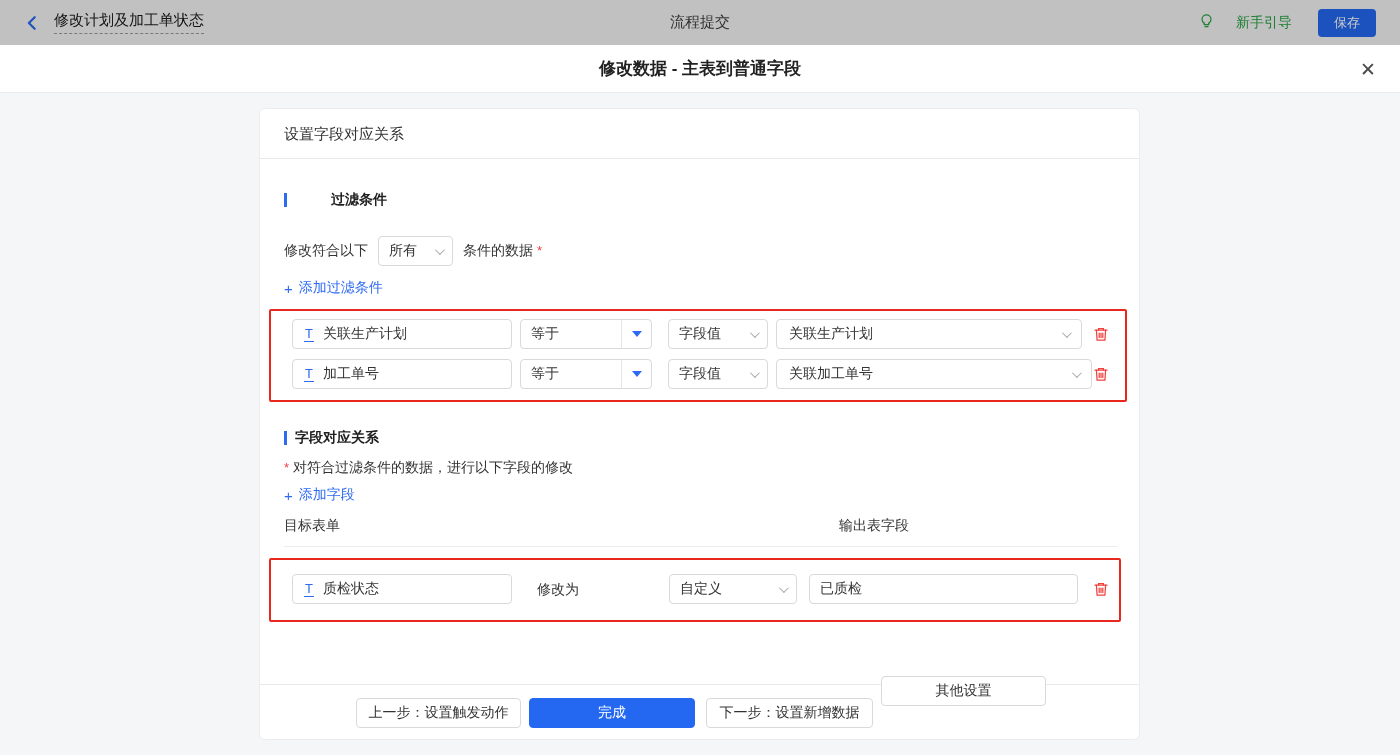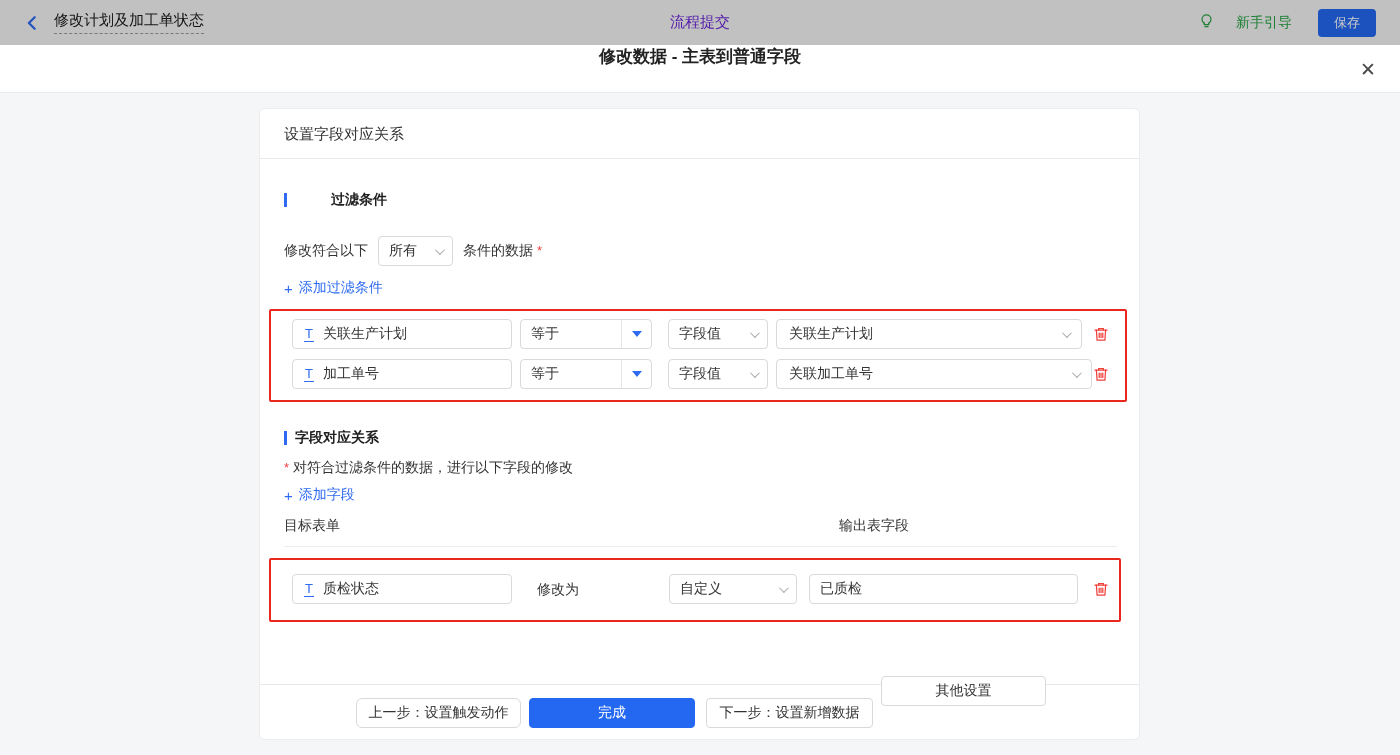--- a/index.html
+++ b/index.html
@@ -4,27 +4,27 @@
 <style>
   * { margin:0; padding:0; box-sizing:border-box; }
   html,body { width:1400px; height:755px; font-family:"Liberation Sans","DejaVu Sans",sans-serif; background:#fff; overflow:hidden; }
 
   
   .topbar { position:relative; height:45px; background:#f5f5f5; display:flex; align-items:center; padding:0 24px; }
   .topbar-dim { position:absolute; inset:0; background:rgba(0,0,0,0.21); pointer-events:none; z-index:5; }
   .tb-left { display:flex; align-items:center; gap:14px; }
   .tb-back { display:flex; align-items:center; cursor:pointer; }
   .tb-title { font-size:15px; color:#1a1a1a; padding-bottom:4px; border-bottom:1px dashed #9a9a9a; line-height:18px; }
-  .tb-center { position:absolute; left:0; right:0; text-align:center; font-size:15px; color:#6d28d9; }
+  .tb-center { position:absolute; left:0; right:0; text-align:center; font-size:15px; color:#404040; }
   .tb-right { margin-left:auto; display:flex; align-items:center; gap:26px; z-index:1; }
   .tb-guide { display:flex; align-items:center; gap:22px; color:#27a344; font-size:14px; cursor:pointer; }
   .tb-save { width:58px; height:28px; background:#2468f2; border:none; border-radius:4px; color:#fff; font-size:13px; cursor:pointer; }
 
   
-  .dlg-header { position:relative; height:48px; background:#fff; border-bottom:1px solid #e9eaee; display:flex; justify-content:center; }
+  .dlg-header { position:relative; height:48px; background:#fff; border-bottom:1px solid #e9eaee; display:flex; align-items:center; justify-content:center; }
   .dlg-title { font-size:17px; font-weight:bold; color:#222; }
   .dlg-close { position:absolute; right:24px; top:50%; transform:translateY(-50%); font-size:19px; color:#4a4a4a; cursor:pointer; line-height:1; }
 
   
   .dlg-body { position:relative; height:662px; background:#f5f6f8; }
   .card { position:absolute; left:259px; top:15px; width:881px; height:632px; background:#fff; border:1px solid #ededed; border-radius:6px; }
   .abs { position:absolute; }
   .card-header { left:0; top:0; width:100%; height:50px; line-height:50px; padding-left:24px; font-size:15px; color:#333; border-bottom:1px solid #e9e9e9; }
 
   .sec-title { display:flex; align-items:center; gap:8px; font-size:14px; font-weight:bold; color:#1f1f1f; }
@@ -212,19 +212,19 @@
         <path d="M2 4.2h12"></path>
           <path d="M5.6 4.2V2.6h4.8v1.6"></path>
           <path d="M3.4 4.2l.7 10h7.8l.7-10"></path>
           <path d="M6.2 7v4.6"></path>
           <path d="M8 7v4.6"></path>
           <path d="M9.8 7v4.6"></path>
       </svg>
     </button>
 
     <div class="abs footer-line"></div>
-    <button class="abs btn" style="left:96px; top:589px; width:165px;border-radius:6px;">上一步：设置触发动作</button>
+    <button class="abs btn" style="left:96px; top:589px; width:165px;">上一步：设置触发动作</button>
     <button class="abs btn btn-primary" style="left:269px; top:589px; width:166px;">完成</button>
     <button class="abs btn" style="left:446px; top:589px; width:167px;">下一步：设置新增数据</button>
     <button class="abs btn" style="left:621px; top:567px; width:165px;">其他设置</button>
 
   </div>
 </div>
 
 </body></html>

